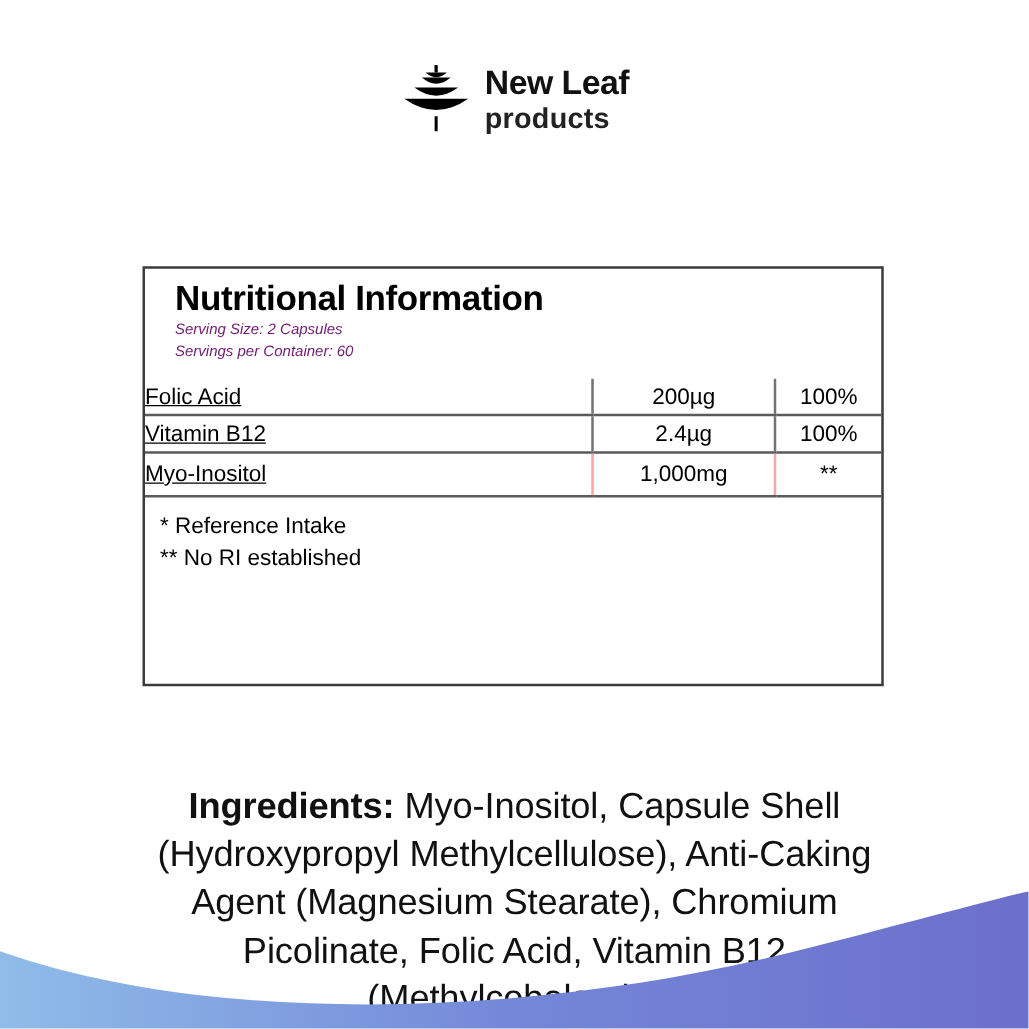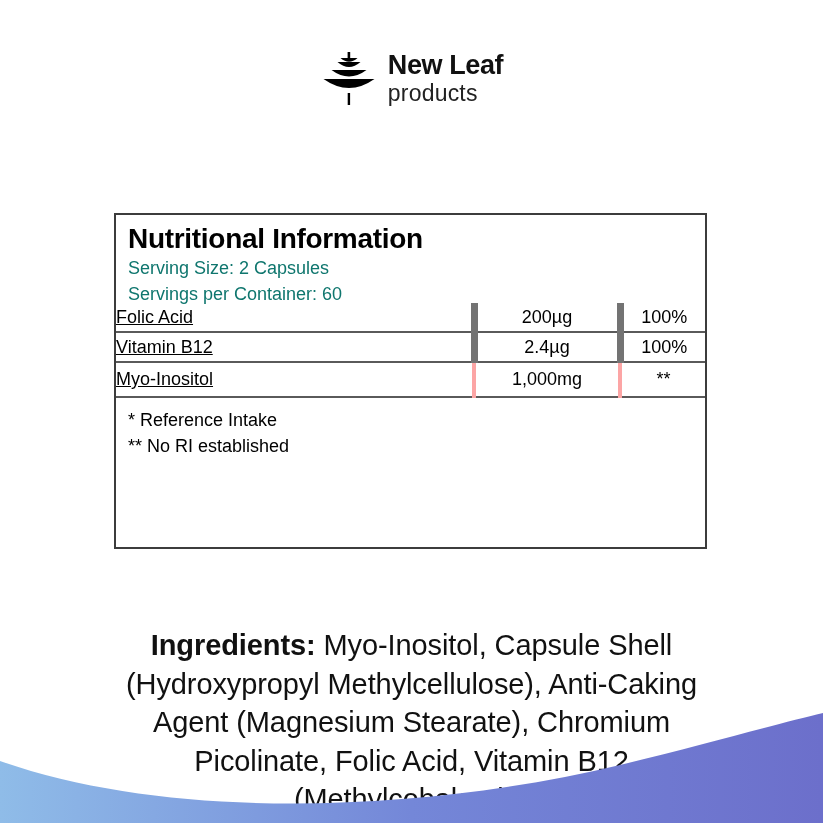--- a/index.html
+++ b/index.html
@@ -21,21 +21,21 @@
     position: absolute;
     left: 0;
     top: 52px;
     width: 823px;
     display: flex;
     justify-content: center;
     align-items: center;
   }
   .logo-inner {
     display: flex;
-    align-items: flex-start;
+    align-items: center;
     gap: 10px;
   }
   .logo-mark {
     width: 58px;
     height: 54px;
     display: block;
   }
   .logo-words {
     display: flex;
     flex-direction: column;
@@ -43,53 +43,54 @@
     line-height: 1;
   }
   .logo-line1 {
     font-size: 27px;
     font-weight: bold;
     letter-spacing: -0.4px;
     color: #111111;
   }
   .logo-line2 {
     font-size: 23px;
-    font-weight: 400;
+    font-weight: 700;
     letter-spacing: 0.2px;
     color: #222222;
     margin-top: 3px;
   }
 
   
   .nutrition-panel {
     position: absolute;
     left: 114px;
     top: 213px;
     width: 593px;
     height: 336px;
     border: 2px solid #3c3c3c;
     box-sizing: border-box;
     background: #ffffff;
   }
   .nut-head {
-    padding: 8px 0 4px 12px;
+    padding: 8px 0 4px 24px;
     height: 88px;
     box-sizing: border-box;
   }
   .nut-title {
     font-size: 28px;
     font-weight: bold;
     letter-spacing: -0.3px;
     line-height: 1.15;
     color: #000;
   }
   .nut-sub {
-    font-size: 18px;
+    font-size: 12px;
     line-height: 1.45;
-    color: #0f766e;
+    color: #701a75;
+    font-style: italic;
   }
 
   table.nut-table {
     width: 100%;
     border-collapse: collapse;
     table-layout: fixed;
   }
   table.nut-table td {
     font-size: 18px;
     color: #000;
@@ -117,30 +118,30 @@
   }
   tr.hdr-row td.cell-name { border-top: none; border-bottom: none; }
   tr.hdr-row td.cell-amt,
   tr.hdr-row td.cell-ri { border-left: 2px solid #5a5a5a; }
 
   tr.data-row td {
     height: 28px;
     border-bottom: 2px solid #5a5a5a;
   }
   tr.data-row td.cell-amt,
-  tr.data-row td.cell-ri { border-left: 7px solid #737373; }
+  tr.data-row td.cell-ri { border-left: 2px solid #737373; }
 
   tr.data-row.last-nutrient td { border-bottom: 4px solid #000000; }
 
   tr.special-row td {
     height: 33px;
     border-bottom: 2px solid #5a5a5a;
   }
   tr.special-row td.cell-amt,
-  tr.special-row td.cell-ri { border-left: 4px solid #fca5a5; }
+  tr.special-row td.cell-ri { border-left: 2px solid #fca5a5; }
 
   .nut-foot {
     padding: 9px 0 0 12px;
   }
   .nut-foot div {
     font-size: 18px;
     line-height: 1.45;
     color: #000;
   }
 

